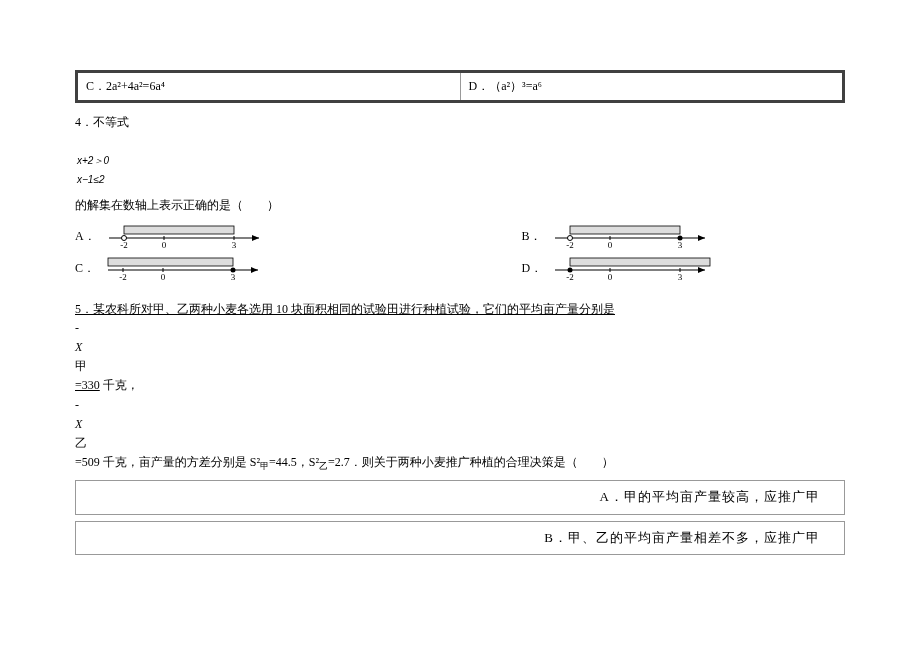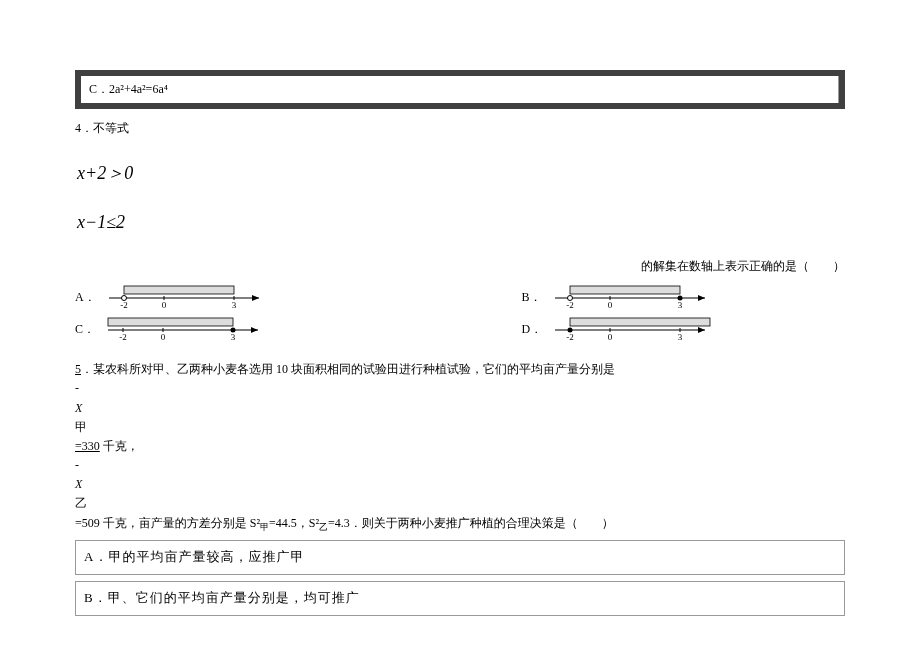--- a/index.html
+++ b/index.html
@@ -10,45 +10,44 @@
     body {
       font-family: "SimSun", serif;
       font-size: 12px;
       color: #000;
       background: #fff;
       padding: 70px 75px 20px 75px;
       line-height: 1.6;
     }
     .row-2col {
       display: flex;
-      border: 6px solid #404040;
+      border: 3px solid #404040;
       justify-content: flex-end;
     }
     .row-2col .cell {
       padding: 4px 8px;
       flex: 1;
     }
     .row-2col .cell:first-child {
       border-right: 1px solid #999;
     }
     .q-label {
       margin: 10px 0 21px 0;
       font-size: 12px;
     }
     .inequality {
       font-style: italic;
-      font-family: Liberation Serif, serif;
-      font-size: 18px;
-      margin: 20px 0;
+      font-family: Liberation Sans, sans-serif;
+      font-size: 10px;
+      margin: 3px 0;
       padding-left: 2px;
     }
     .q-text {
       font-size: 12px;
       margin: 8px 0;
-      text-align: right;
     }
     .options-grid {
       display: grid;
       grid-template-columns: 58% 42%;
       row-gap: 6px;
     }
     .opt-cell {
       display: flex;
       align-items: center;
       gap: 8px;
@@ -60,35 +59,37 @@
     .nl-svg {
       width: 170px;
       height: 26px;
     }
     .underline-link {
       text-decoration: underline;
       color: #000;
     }
     .answer-row {
       border: 1px solid #999;
-      padding: 6px 8px;
+      padding: 6px 24px;
       margin: 6px 0;
       font-size: 13px;
       letter-spacing: 1px;
+      text-align: right;
     }
     .sub {
       font-size: 9px;
       vertical-align: sub;
     }
   </style>
 </head>
 <body>
 
 <div class="row-2col">
   <div class="cell">C．2a²+4a²=6a⁴</div>
+  <div class="cell">D．（a²）³=a⁶</div>
 </div>
 
 <div class="q-label">4．不等式</div>
 <div class="inequality">x+2＞0</div>
 <div class="inequality">x−1≤2</div>
 <div class="q-text">的解集在数轴上表示正确的是（　　）</div>
 
 <div class="options-grid">
 
   <div class="opt-cell">
@@ -145,33 +146,33 @@
       <circle cx="20" cy="14" r="2.5" fill="#000"></circle>
       <line x1="60" y1="12" x2="60" y2="16" stroke="#000"></line>
       <line x1="130" y1="12" x2="130" y2="16" stroke="#000"></line>
       <text x="20" y="24" font-size="9" text-anchor="middle">-2</text>
       <text x="60" y="24" font-size="9" text-anchor="middle">0</text>
       <text x="130" y="24" font-size="9" text-anchor="middle">3</text>
     </svg>
   </div>
 </div>
 
-<div style="margin-top:18px;">
+<div style="margin-top:18px;text-decoration:underline;">
   <span class="underline-link">5</span><span>．某农科所对甲、乙两种小麦各选用 10 块面积相同的试验田进行种植试验，它们的平均亩产量分别是</span>
 </div>
 
 <div>-</div>
 <div style="font-style:italic;">X</div>
 <div>甲</div>
 <div>
   <span class="underline-link">=330</span><span> 千克，</span>
 </div>
 
 <div>-</div>
 <div style="font-style:italic;">X</div>
 <div>乙</div>
 
 <div>
-  <span>=509 千克，亩产量的方差分别是 S²</span><span class="sub">甲</span><span>=44.5，S²</span><span class="sub">乙</span><span>=4.3．则关于两种小麦推广种植的合理决策是（　　）</span>
+  <span>=509 千克，亩产量的方差分别是 S²</span><span class="sub">甲</span><span>=44.5，S²</span><span class="sub">乙</span><span>=2.7．则关于两种小麦推广种植的合理决策是（　　）</span>
 </div>
 
 <div class="answer-row">A．甲的平均亩产量较高，应推广甲</div>
-<div class="answer-row">B．甲、它们的平均亩产量分别是，均可推广</div>
+<div class="answer-row">B．甲、乙的平均亩产量相差不多，应推广甲</div>
 
 </body></html>

